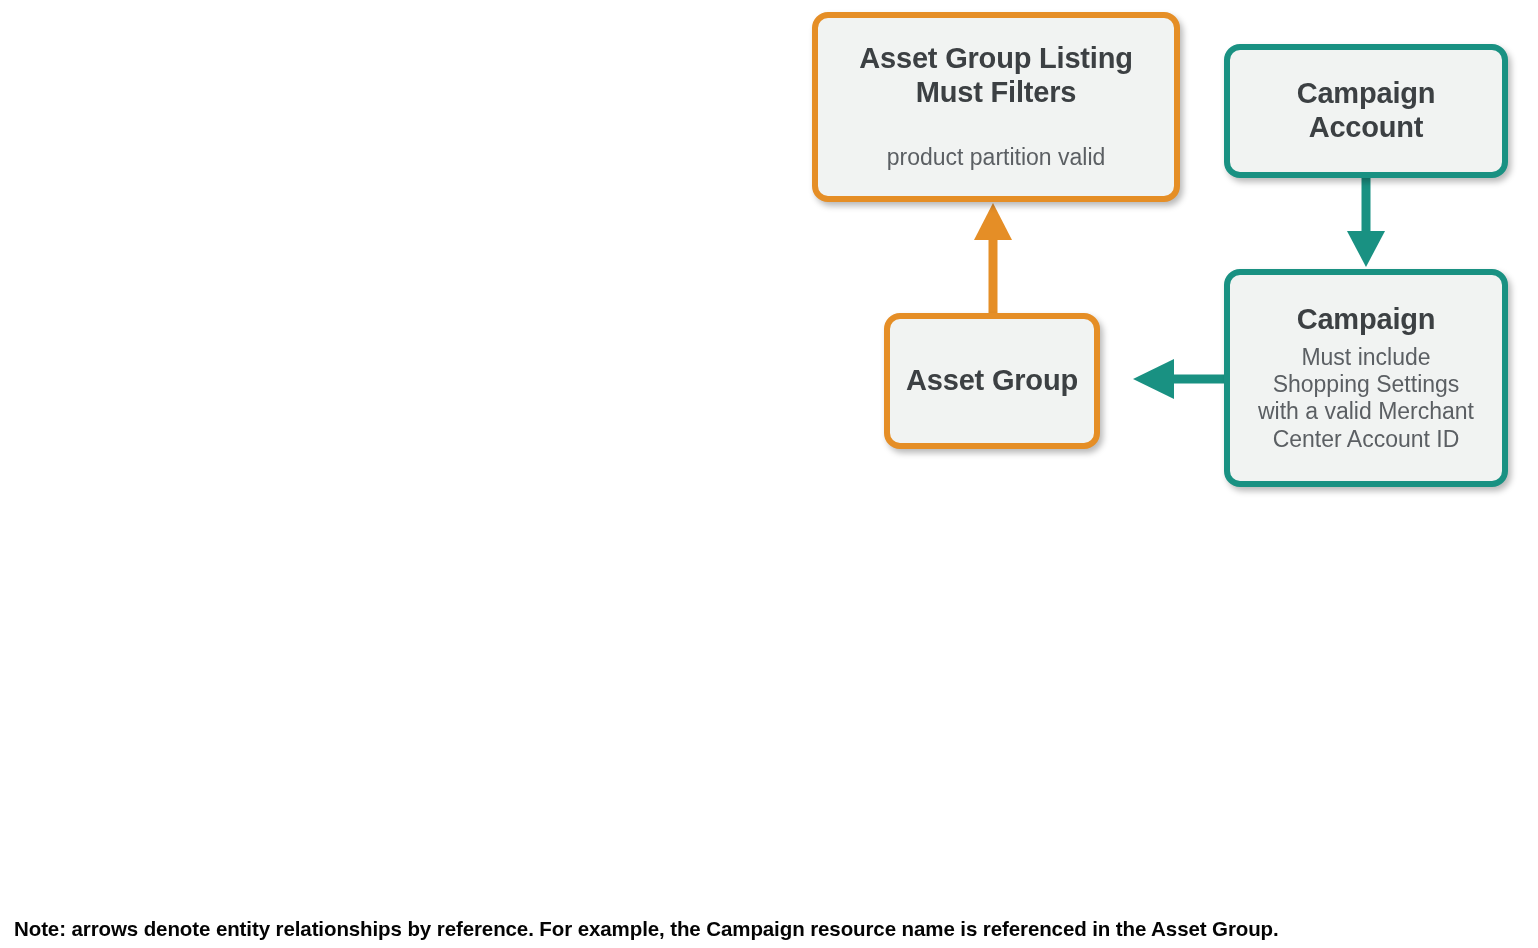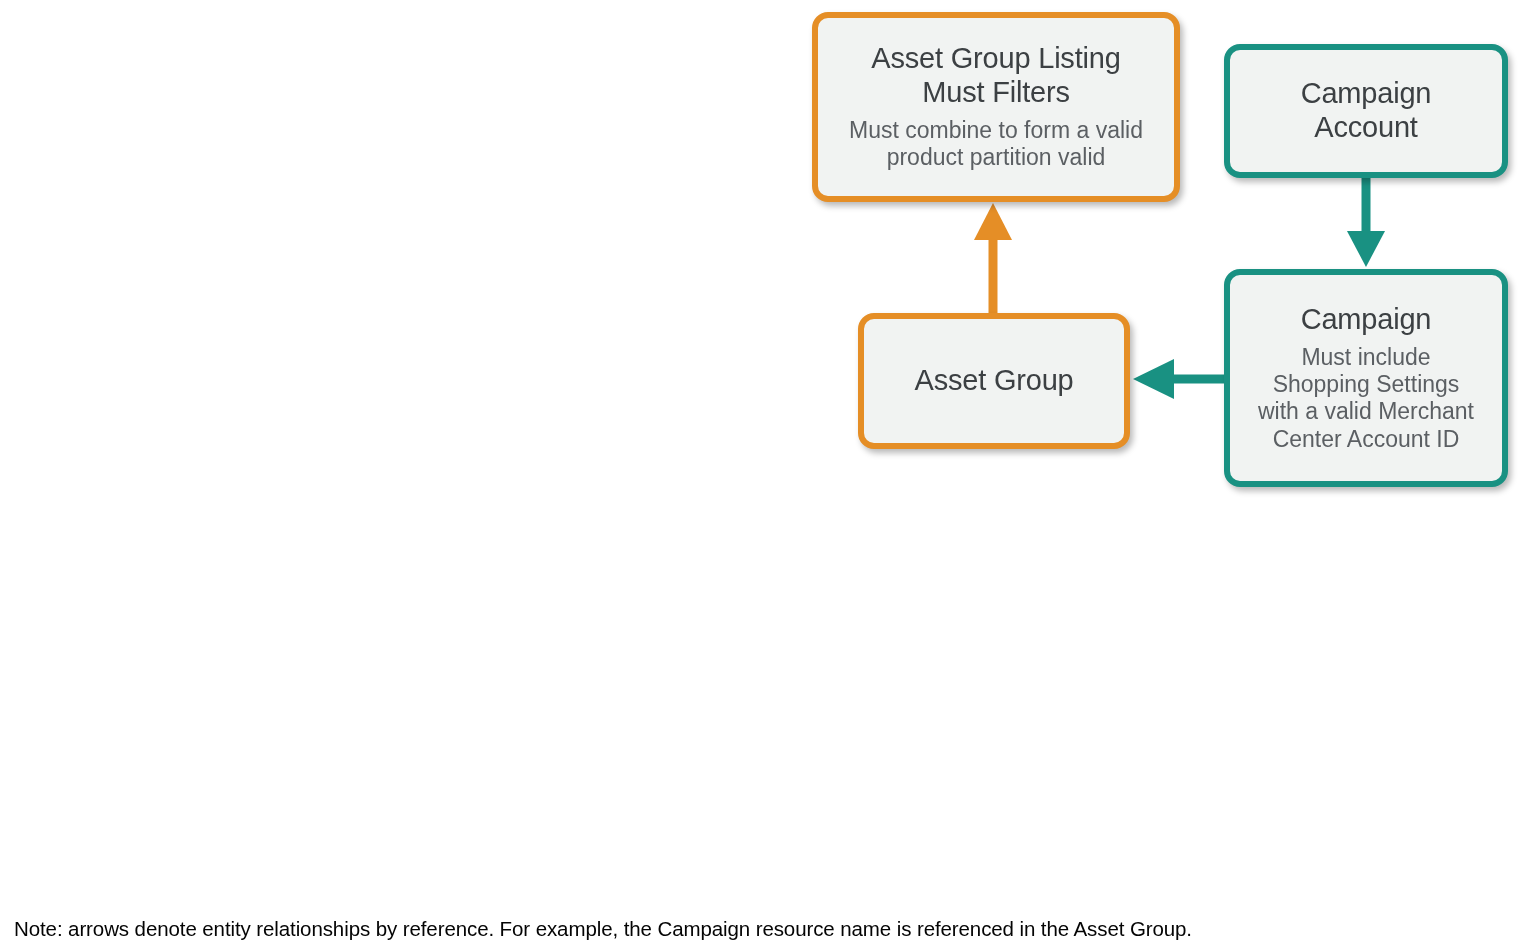--- a/index.html
+++ b/index.html
@@ -50,21 +50,21 @@
     align-items: center;
     justify-content: center;
     text-align: center;
     z-index: 2;
   }
   .node.orange { border-color: #E58E26; }
   .node.teal   { border-color: #199182; }
 
   .node-title {
     font-size: 29px;
-    font-weight: normal;
+    font-weight: bold;
     line-height: 1.17;
     color: #3c4043;
     letter-spacing: -0.2px;
     padding: 0 10px;
   }
   .node-desc {
     font-size: 23px;
     font-weight: normal;
     line-height: 1.18;
     color: #5b5f63;
@@ -76,35 +76,35 @@
   
   #node-aglgf {
     left: 812px;  top: 12px;
     width: 368px; height: 190px;
   }
   #node-campaign-budget {
     left: 1224px; top: 44px;
     width: 284px; height: 134px;
   }
   #node-asset-group {
-    left: 858px;  top: 313px;
-    width: 272px; height: 136px;
+    left: 884px;  top: 313px;
+    width: 216px; height: 136px;
   }
   #node-campaign {
     left: 1224px; top: 269px;
     width: 284px; height: 218px;
   }
 
   
   #footnote {
     position: absolute;
     left: 14px;
     top: 917px;
     font-size: 20.5px;
-    font-weight: normal;
+    font-weight: bold;
     color: #040404;
     letter-spacing: -0.1px;
     white-space: nowrap;
     z-index: 3;
   }
 </style>
 </head>
 <body>
 
 <div id="diagram-canvas">
@@ -122,21 +122,21 @@
     </g>
 
     <g>
       <line x1="1226" y1="379" x2="1172" y2="379" stroke="#199182" stroke-width="9"></line>
       <polygon points="1133,379 1174,359 1174,399" fill="#199182"></polygon>
     </g>
   </svg>
 
   <div class="node orange" id="node-aglgf">
     <div class="node-title"><span>Asset Group Listing</span><br><span>Must Filters</span></div>
-    <div class="node-desc"><span>Must combine to form a valid</span><br><span>product partition valid</span></div>
+    <div class="node-desc"><br><span>product partition valid</span></div>
   </div>
 
   <div class="node teal compact" id="node-campaign-budget">
     <div class="node-title"><span>Campaign</span><br><span>Account</span></div>
   </div>
 
   <div class="node orange compact" id="node-asset-group">
     <div class="node-title">Asset Group</div>
   </div>
 

